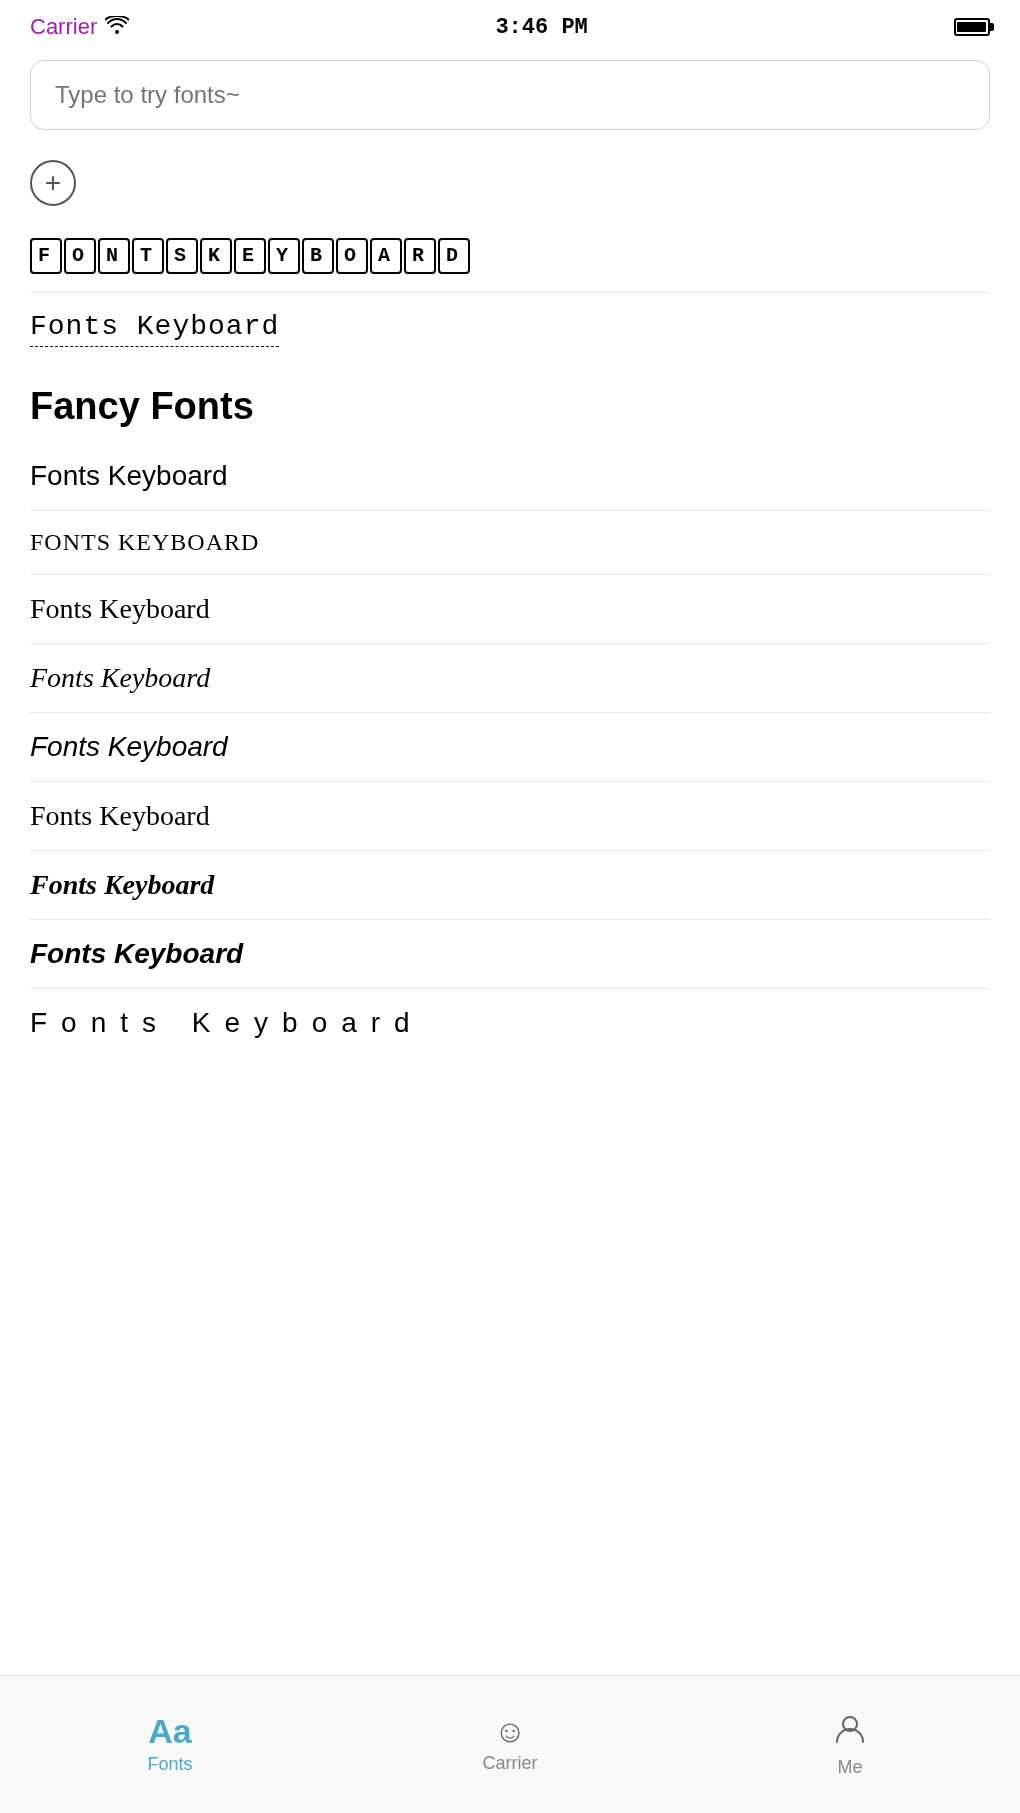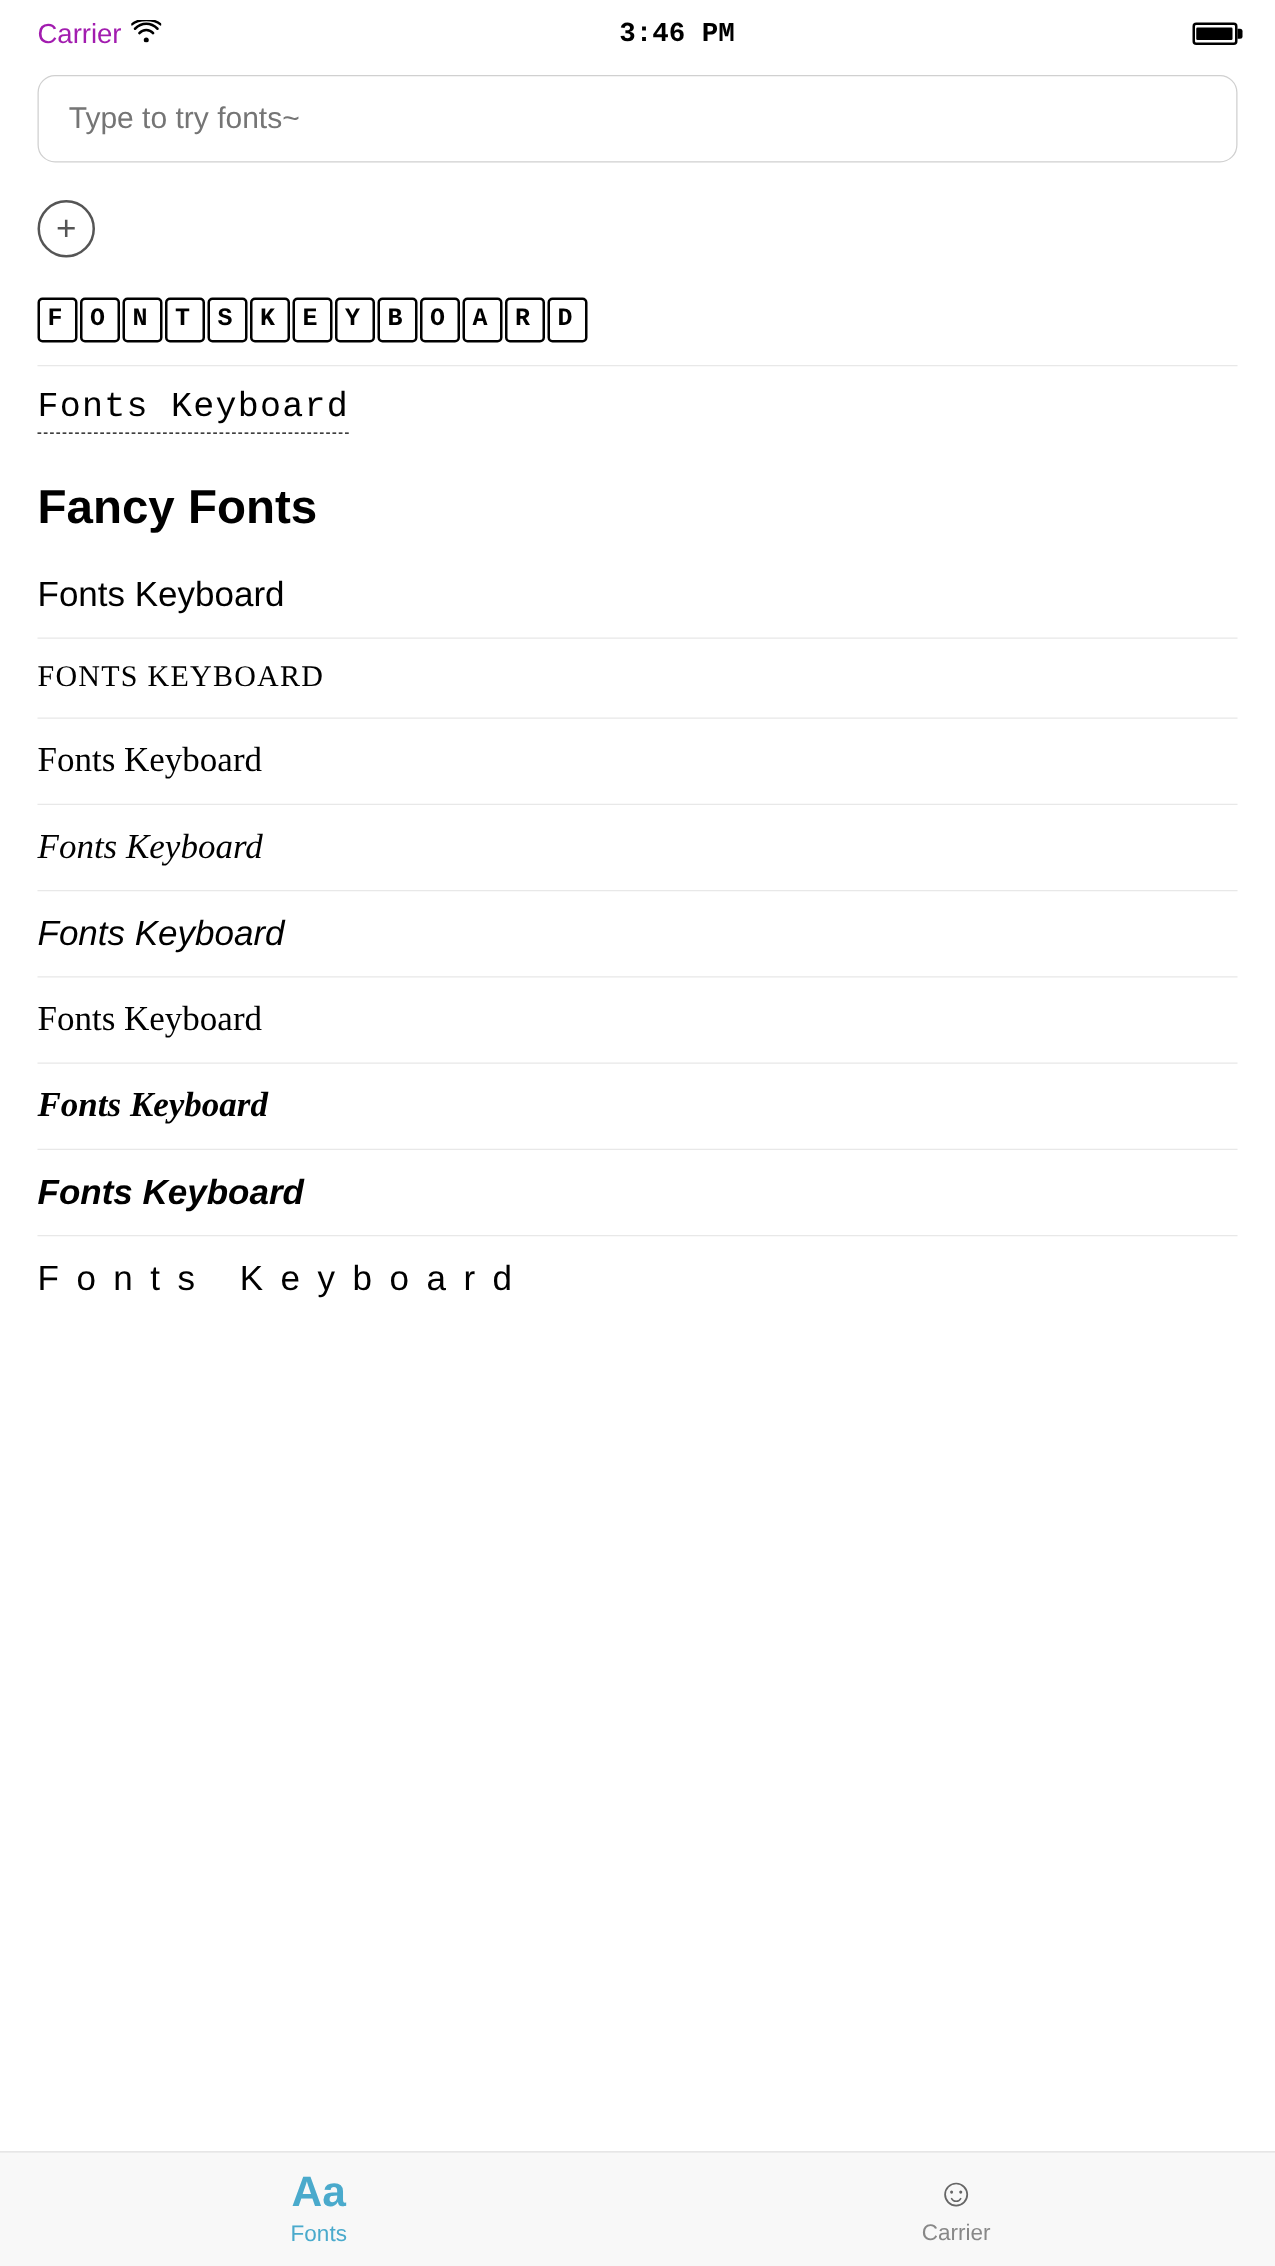--- a/index.html
+++ b/index.html
@@ -234,21 +234,21 @@
       letter-spacing: 14px;
       font-family: -apple-system, BlinkMacSystemFont, sans-serif;
     }
 
     
     .tab-bar {
       position: absolute;
       bottom: 0;
       left: 0;
       right: 0;
-      height: 92px;
+      height: 138px;
       background: #f8f8f8;
       border-top: 1px solid #e0e0e0;
       display: flex;
       align-items: center;
       justify-content: space-around;
     }
 
     .tab-item {
       display: flex;
       flex-direction: column;
@@ -375,13 +375,22 @@
 
 <div class="tab-bar">
   <div class="tab-item active">
     <span class="tab-icon fonts-icon">Aa</span>
     <span class="tab-label" style="color:#4aaacc;">Fonts</span>
   </div>
   <div class="tab-item">
     <span class="tab-icon" style="font-size:32px; color:#666;">☺</span>
     <span class="tab-label">Carrier</span>
   </div>
+  <div class="tab-item">
+    <span class="tab-icon" style="color:#666;">
+      <svg width="34" height="34" viewBox="0 0 34 34" fill="none">
+        <circle cx="17" cy="12" r="7" stroke="#666" stroke-width="2" fill="none"></circle>
+        <path d="M4 30c0-7.2 5.8-13 13-13s13 5.8 13 13" stroke="#666" stroke-width="2" fill="none" stroke-linecap="round"></path>
+      </svg>
+    </span>
+    <span class="tab-label">Me</span>
+  </div>
 </div>
 
 </body></html>

